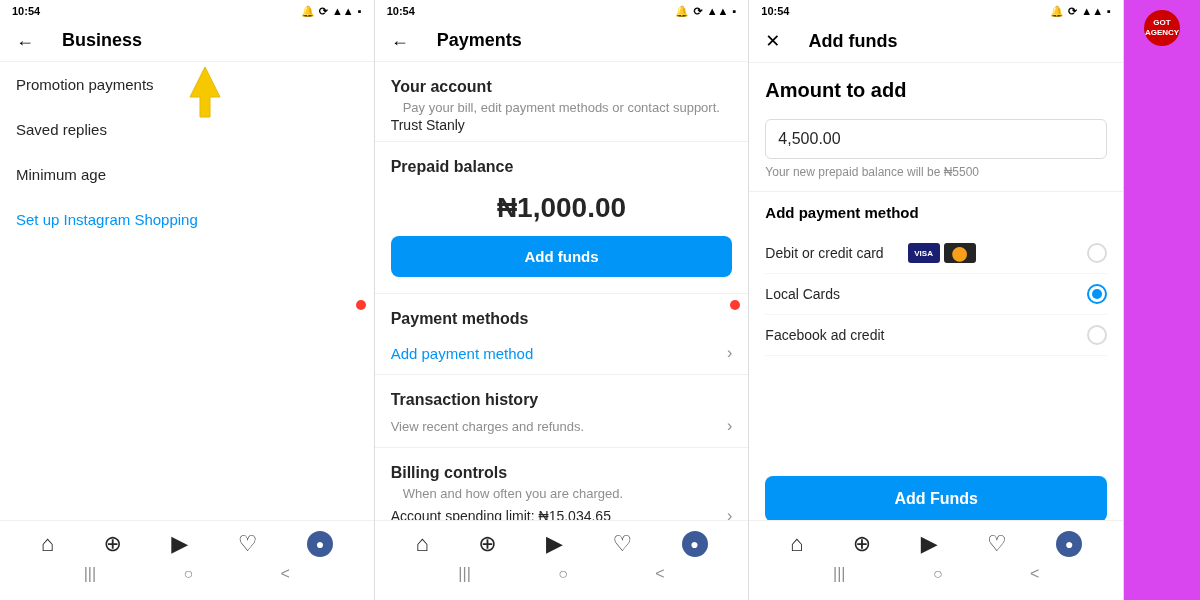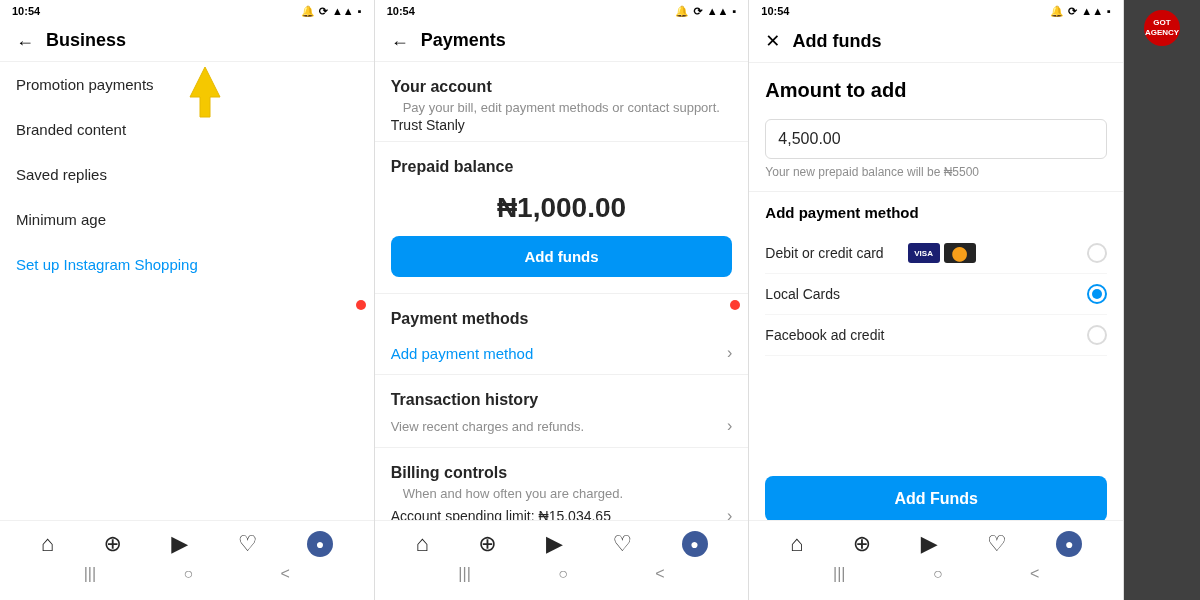--- a/index.html
+++ b/index.html
@@ -57,20 +57,21 @@
     }
     .close-x {
       font-size: 18px;
       margin-right: 12px;
       cursor: pointer;
       font-weight: 400;
     }
     .screen-title {
       font-size: 18px;
       font-weight: 600;
+      margin-left: 16px;
     }
 
     
     .screen-content {
       flex: 1;
       overflow-y: auto;
       padding: 0;
     }
 
     
@@ -304,21 +305,21 @@
       padding: 4px 40px 8px;
     }
     .nav-gesture {
       font-size: 16px;
       color: #8e8e8e;
     }
 
     
     .right-panel {
       flex: 1;
-      background: #404040;
+      background: #d946ef;
       display: flex;
       flex-direction: column;
       align-items: flex-start;
       padding: 8px;
     }
     .got-logo {
       width: 60px;
       height: 40px;
       display: flex;
       align-items: center;
@@ -358,23 +359,20 @@
 
   <div style="position: absolute; top: 62px; left: 170px; z-index: 10;">
     <svg width="70" height="60" viewBox="0 0 70 60">
       <polygon points="35,5 50,35 40,35 40,55 30,55 30,35 20,35" fill="#f5c800" stroke="#e6b800" stroke-width="1"></polygon>
     </svg>
   </div>
 
   <div class="screen-content">
     <div class="menu-item">
       <span>Promotion payments</span>
-    </div>
-    <div class="menu-item">
-      <span>Branded content</span>
     </div>
     <div class="menu-item">
       <span>Saved replies</span>
     </div>
     <div class="menu-item">
       <span>Minimum age</span>
     </div>
     <div class="menu-item blue">
       <span>Set up Instagram Shopping</span>
     </div>

